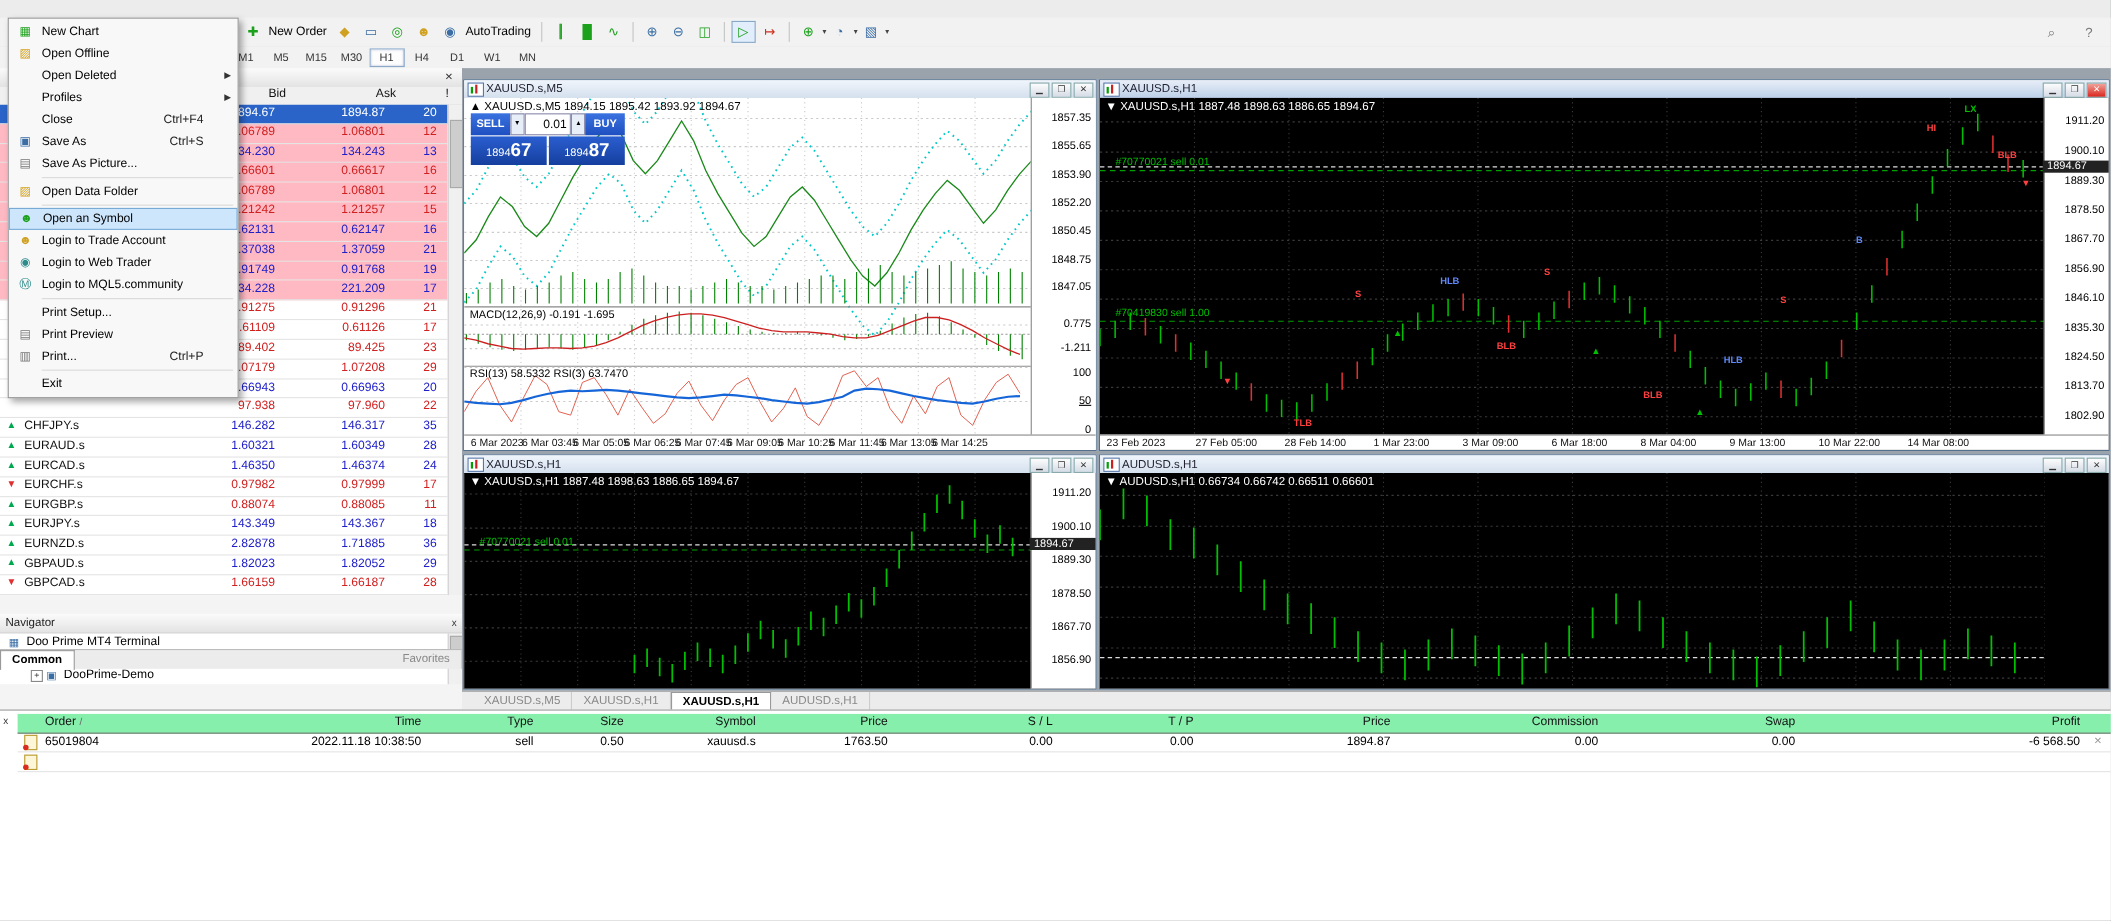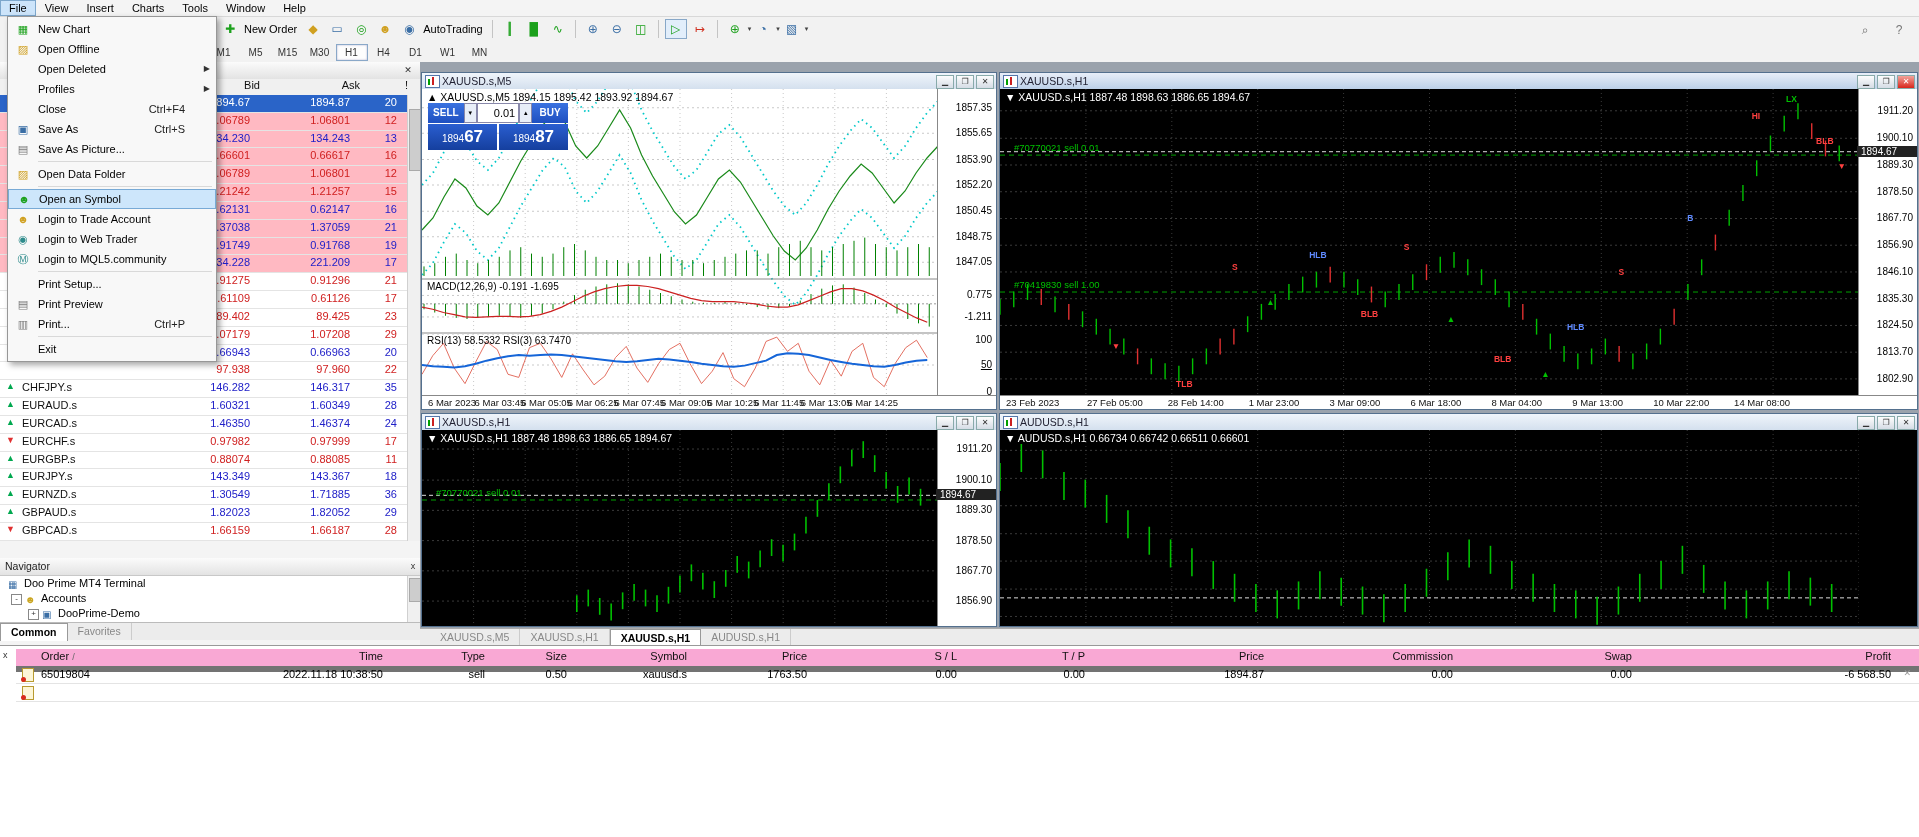--- a/index.html
+++ b/index.html
@@ -83,46 +83,37 @@
   .ocw-spin{width:13px;background:#e8eef8;border:1px solid #88a;text-align:center;font-size:7px;line-height:18px;}
   .ocw-amt{width:44px;background:#fff;border:1px solid #88a;text-align:right;padding-right:3px;line-height:18px;font-size:11px;}
   #ocw .row2{display:flex;height:26px;margin-top:1px;}
   .ocw-big{background:linear-gradient(#2a5ed0,#153f9e);color:#fff;width:69px;text-align:center;line-height:26px;}
   .ocw-big b{font-size:17px;}
   
   #chart-tabs{position:absolute;left:420px;top:628px;width:1499px;height:17px;background:#ececec;border-top:1px solid #aaa;display:flex;padding-left:10px;font-size:10.5px;}
   
   #terminal{position:absolute;left:0;top:645px;width:1919px;height:192px;background:#fff;border-top:1px solid #999;}
   #term-x{position:absolute;left:3px;top:4px;font-size:9px;color:#333;}
-  #term-head{position:absolute;left:16px;top:3px;right:0;height:17px;border-bottom:6px solid #737373;background:#f9a8d4;}
+  #term-head{position:absolute;left:16px;top:3px;right:0;height:17px;border-bottom:1px solid #737373;background:#86efac;}
   #term-head span{position:absolute;font-size:11px;color:#111;}
   .term-row{position:absolute;left:16px;right:0;height:17px;border-bottom:1px solid #e4e4e4;font-size:11px;}
   .term-row span{position:absolute;top:2px;}
   .ord-ico{position:absolute;left:6px;top:2px;width:10px;height:12px;background:#fdf6d8;border:1px solid #b89a30;}
   .ord-ico:after{content:"";position:absolute;left:-2px;bottom:-1px;width:5px;height:5px;border-radius:50%;background:#d92b1e;}
   .row-x{color:#999;font-size:9px;}
   
   .g-green{color:#1ca11c;} .g-yellow{color:#d0a020;} .g-blue{color:#3a6ea5;} .g-teal{color:#2e8b8b;}
   .g-red{color:#d03020;} .g-gray{color:#777;}
   svg{display:block;}
 </style>
 </head>
 <body>
 
 <div id="app">
 
-  <div id="menubar">
-      <span class="menu-item active">File</span>
-      <span class="menu-item ">View</span>
-      <span class="menu-item ">Insert</span>
-      <span class="menu-item ">Charts</span>
-      <span class="menu-item ">Tools</span>
-      <span class="menu-item ">Window</span>
-      <span class="menu-item ">Help</span>
-    </div>
 
   <div id="toolbar1">
       <div style="width:218px;"></div>
       <span class="tbi  g-green">✚</span>
       <span class="tb-label">New Order</span>
       <span class="tbi  g-yellow">◆</span>
       <span class="tbi  g-blue">▭</span>
       <span class="tbi  g-green">◎</span>
       <span class="tbi  g-yellow">☻</span>
       <span class="tbi  g-blue">◉</span>
@@ -312,21 +303,21 @@
         <div class="mw-row ">
           <span class="mw-arrow" style="color:#00a84f">▲</span>
     <span class="mw-sym">EURJPY.s</span>
     <span class="mw-bid v" style="color:#2020c8">143.349</span>
     <span class="mw-ask v" style="color:#2020c8">143.367</span>
     <span class="mw-spr v" style="color:#2020c8">18</span>
         </div>
         <div class="mw-row ">
           <span class="mw-arrow" style="color:#00a84f">▲</span>
     <span class="mw-sym">EURNZD.s</span>
-    <span class="mw-bid v" style="color:#2020c8">1.30549</span>
+    <span class="mw-bid v" style="color:#2020c8">2.82878</span>
     <span class="mw-ask v" style="color:#2020c8">1.71885</span>
     <span class="mw-spr v" style="color:#2020c8">36</span>
         </div>
         <div class="mw-row ">
           <span class="mw-arrow" style="color:#00a84f">▲</span>
     <span class="mw-sym">GBPAUD.s</span>
     <span class="mw-bid v" style="color:#2020c8">1.82023</span>
     <span class="mw-ask v" style="color:#2020c8">1.82052</span>
     <span class="mw-spr v" style="color:#2020c8">29</span>
         </div>
@@ -357,21 +348,21 @@
         </div>
         <div class="nav-item">
           <span class="nav-exp" style="left:28px">+</span>
     <span class="nav-ico" style="left:42px;color:#3a6ea5">▣</span>
     <span class="nav-lbl" style="left:58px">DooPrime-Demo</span>
         </div>
       </div>
     <div style="position:absolute;top:514px;left:407px;width:13px;height:46px;background:#f0f0f0;border-left:1px solid #d0d0d0;">
         <div style="position:absolute;top:2px;left:1px;width:10px;height:22px;background:#cdcdcd;border:1px solid #aaa;"></div>
       </div>
-    <div class="tabs-row" style="top:560px;" id="nav-tabs">
+    <div class="tabs-row" style="top:528px;justify-content:space-between;" id="nav-tabs">
         <span class="tab active">Common</span>
         <span class="tab ">Favorites</span>
       </div>
   </div>
 
   <div id="charts">
       <div class="cwin" style="left: 1px; top: 10px; width: 574px; height: 336px;">
         <div class="ctitle ">
       <span class="ctico"></span>
       <span>XAUUSD.s,M5</span><div class="cbtns">

